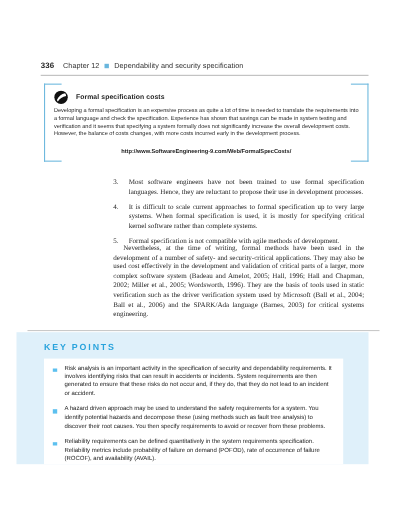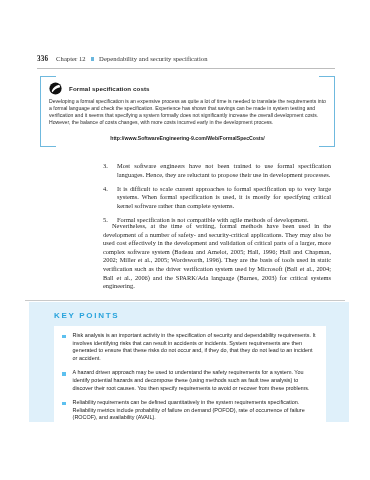--- a/index.html
+++ b/index.html
@@ -28,21 +28,21 @@
   
   .runhead {
     position: absolute;
     left: 37px;
     top: 55px;
     width: 300px;
     height: 12px;
     display: flex;
     align-items: baseline;
     white-space: nowrap;
-    font-family: Liberation Serif, serif;
+    font-family: Liberation Sans, sans-serif;
     color: #2f2f2f;
   }
   .runhead-folio {
     font-size: 7.2px;
     font-weight: bold;
     letter-spacing: 0.1px;
     color: #222;
   }
   .runhead-chapter {
     font-size: 6.6px;
@@ -179,21 +179,21 @@
   .kp-rule {
     position: absolute;
     left: 25px;
     top: 300px;
     width: 320px;
     height: 1px;
     background: #c9c9c9;
   }
   .keypoints {
     position: absolute;
-    left: 29px;
+    left: 15px;
     top: 302px;
     width: 320px;
     height: 120px;
     background: #dff0fa;
   }
   .kp-heading {
     position: absolute;
     left: 25px;
     top: 9px;
     font-family: "Liberation Sans", sans-serif;

